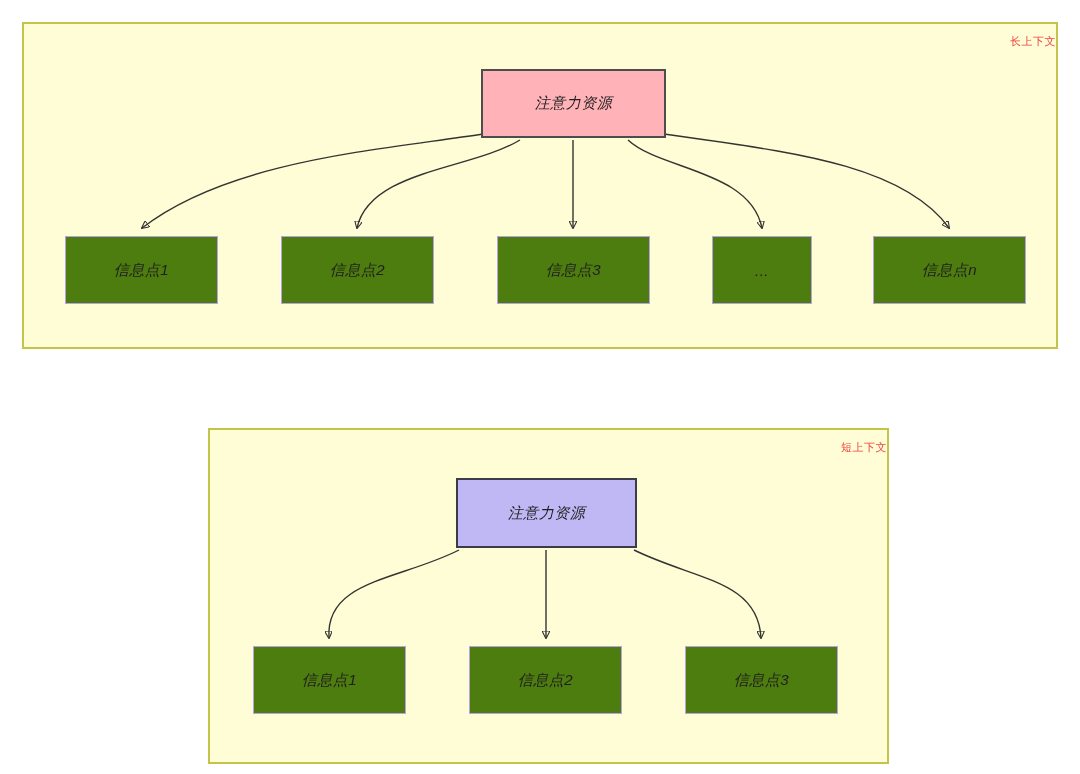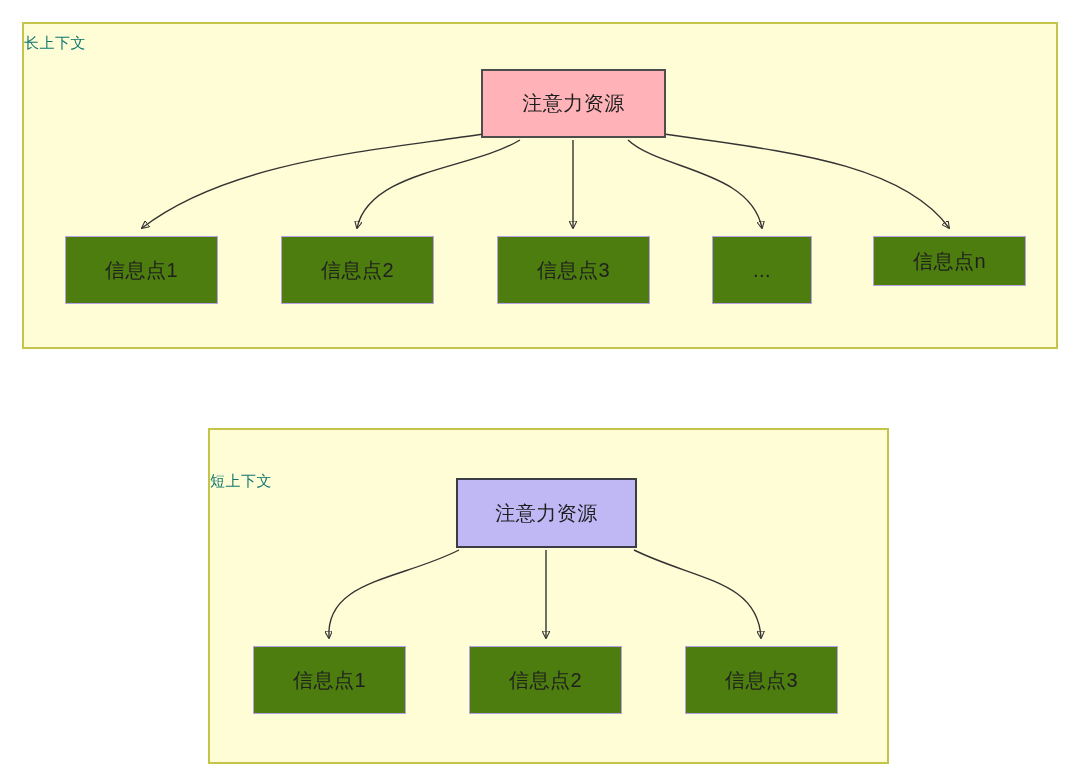--- a/index.html
+++ b/index.html
@@ -35,60 +35,61 @@
   }
   #panel-short {
     left: 208px;
     top: 428px;
     width: 681px;
     height: 336px;
   }
   .panel-title {
     position: absolute;
     width: 100%;
-    text-align: left;
-    font-size: 15px;
-    color: #0f766e;
+    text-align: right;
+    font-size: 11px;
+    color: #ef4444;
     letter-spacing: 0.5px;
     white-space: nowrap;
   }
   #panel-long .panel-title { top: 10px; left: 0; }
-  #panel-short .panel-title { top: 10px; left: 0; margin-top: 32px; }
+  #panel-short .panel-title { top: 10px; left: 0; }
 
   .node {
     position: absolute;
     box-sizing: border-box;
     display: flex;
     align-items: center;
     justify-content: center;
-    font-size: 20px;
+    font-size: 15px;
     color: #1f1f1f;
     letter-spacing: 0.5px;
     white-space: nowrap;
+    font-style: italic;
   }
   .node-root-red {
     background: #FFB3B8;
     border: 2px solid #4D4D4D;
   }
   .node-root-blue {
     background: #BFB8F5;
     border: 2px solid #3C3C46;
   }
   .node-info {
     background: #4d7c0f;
     border: 1.5px solid #B99EE8;
   }
 
   
   #long-root   { left: 481px; top: 69px;  width: 185px; height: 69px; }
   #long-info-1 { left: 65px;  top: 236px; width: 153px; height: 68px; }
   #long-info-2 { left: 281px; top: 236px; width: 153px; height: 68px; }
   #long-info-3 { left: 497px; top: 236px; width: 153px; height: 68px; }
   #long-info-4 { left: 712px; top: 236px; width: 100px; height: 68px; }
-  #long-info-5 { left: 873px; top: 236px; width: 153px; height: 50px; }
+  #long-info-5 { left: 873px; top: 236px; width: 153px; height: 68px; }
 
   
   #short-root   { left: 456px; top: 478px; width: 181px; height: 70px; }
   #short-info-1 { left: 253px; top: 646px; width: 153px; height: 68px; }
   #short-info-2 { left: 469px; top: 646px; width: 153px; height: 68px; }
   #short-info-3 { left: 685px; top: 646px; width: 153px; height: 68px; }
 
   svg.edges {
     position: absolute;
     left: 0;

